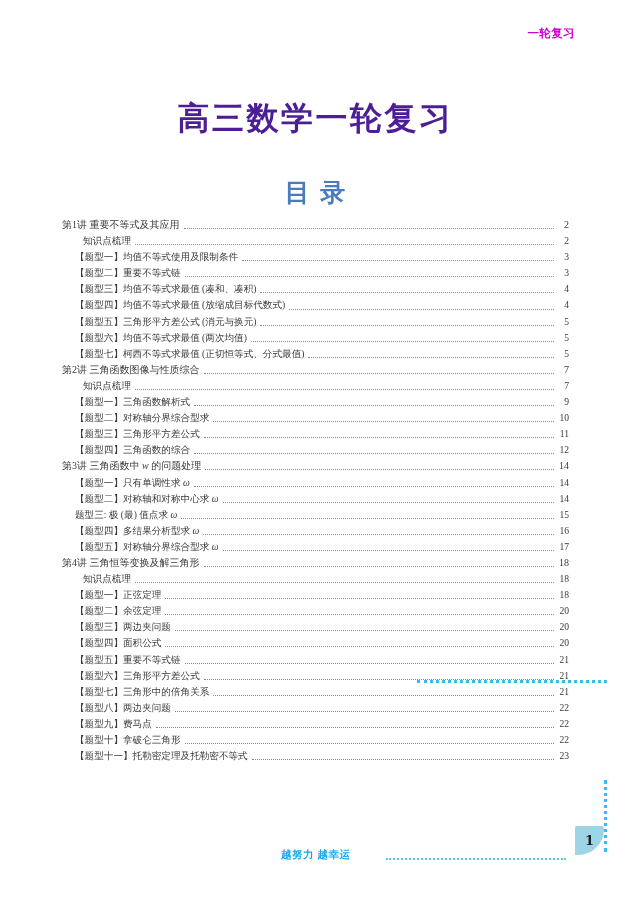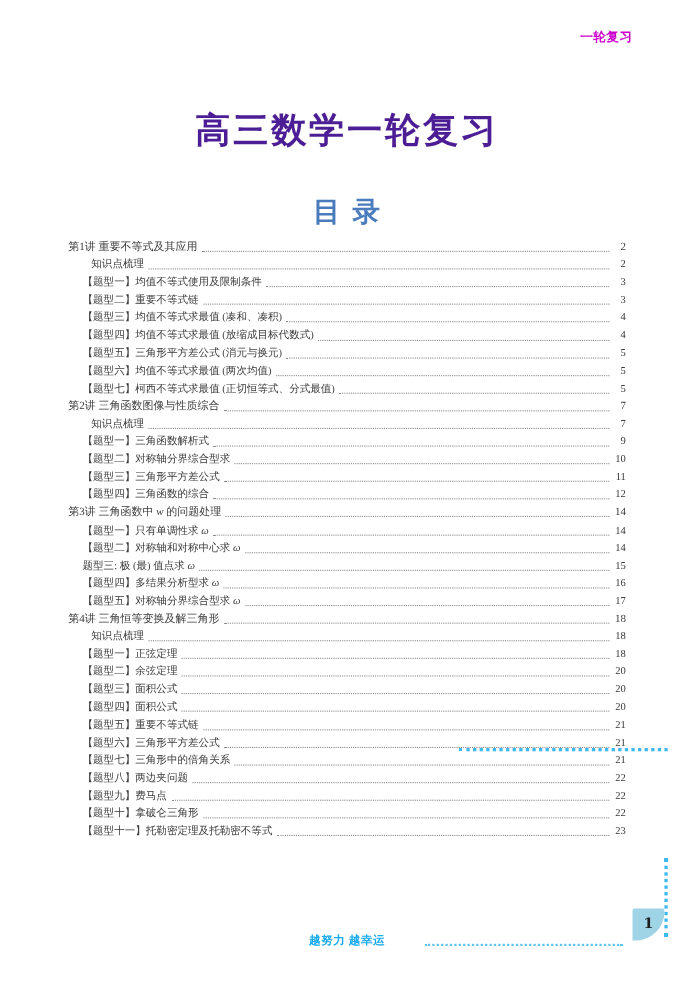--- a/index.html
+++ b/index.html
@@ -111,21 +111,21 @@
   .lvl-2 { padding-left: 21px; }
   .lvl-3 { padding-left: 13px; }
 
   .var { font-style: italic; font-family: "Liberation Serif", serif; }
 
   
   #footer-slogan {
     position: absolute;
     left: 281px;
     top: 848px;
-    font-family: Liberation Serif, serif;
+    font-family: Liberation Sans, sans-serif;
     font-size: 10.5px;
     font-weight: bold;
     letter-spacing: 0.5px;
     color: #13a9ef;
     white-space: nowrap;
     text-align: right;
   }
   #footer-dots {
     position: absolute;
     left: 386px;
@@ -304,21 +304,21 @@
         <span class="label">【题型一】正弦定理</span>
         <span class="leader"></span>
         <span class="pageno">18</span>
       </div>
       <div class="toc-row lvl-3">
         <span class="label">【题型二】余弦定理</span>
         <span class="leader"></span>
         <span class="pageno">20</span>
       </div>
       <div class="toc-row lvl-3">
-        <span class="label">【题型三】面积公式</span>
+        <span class="label">【题型三】两边夹问题</span>
         <span class="leader"></span>
         <span class="pageno">20</span>
       </div>
       <div class="toc-row lvl-3">
         <span class="label">【题型四】面积公式</span>
         <span class="leader"></span>
         <span class="pageno">20</span>
       </div>
       <div class="toc-row lvl-3">
         <span class="label">【题型五】重要不等式链</span>

